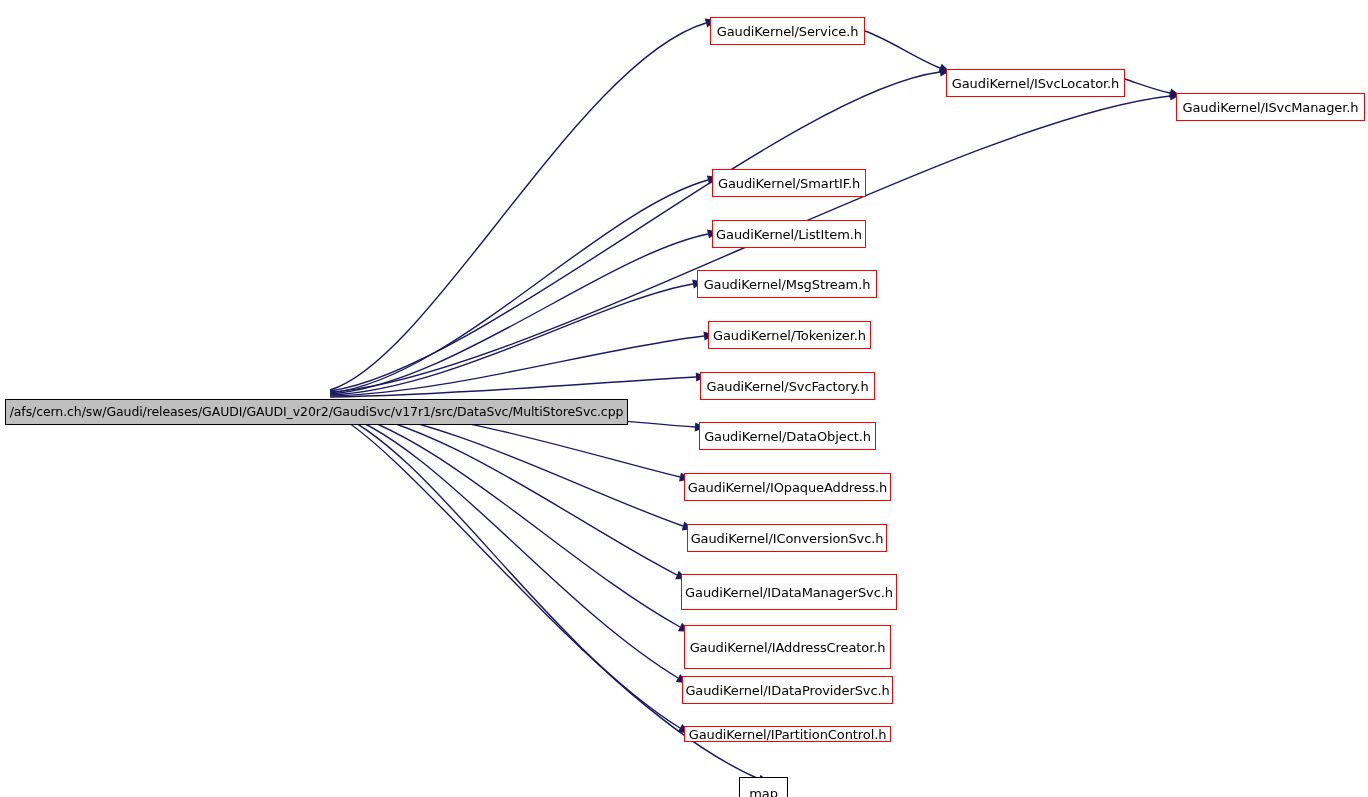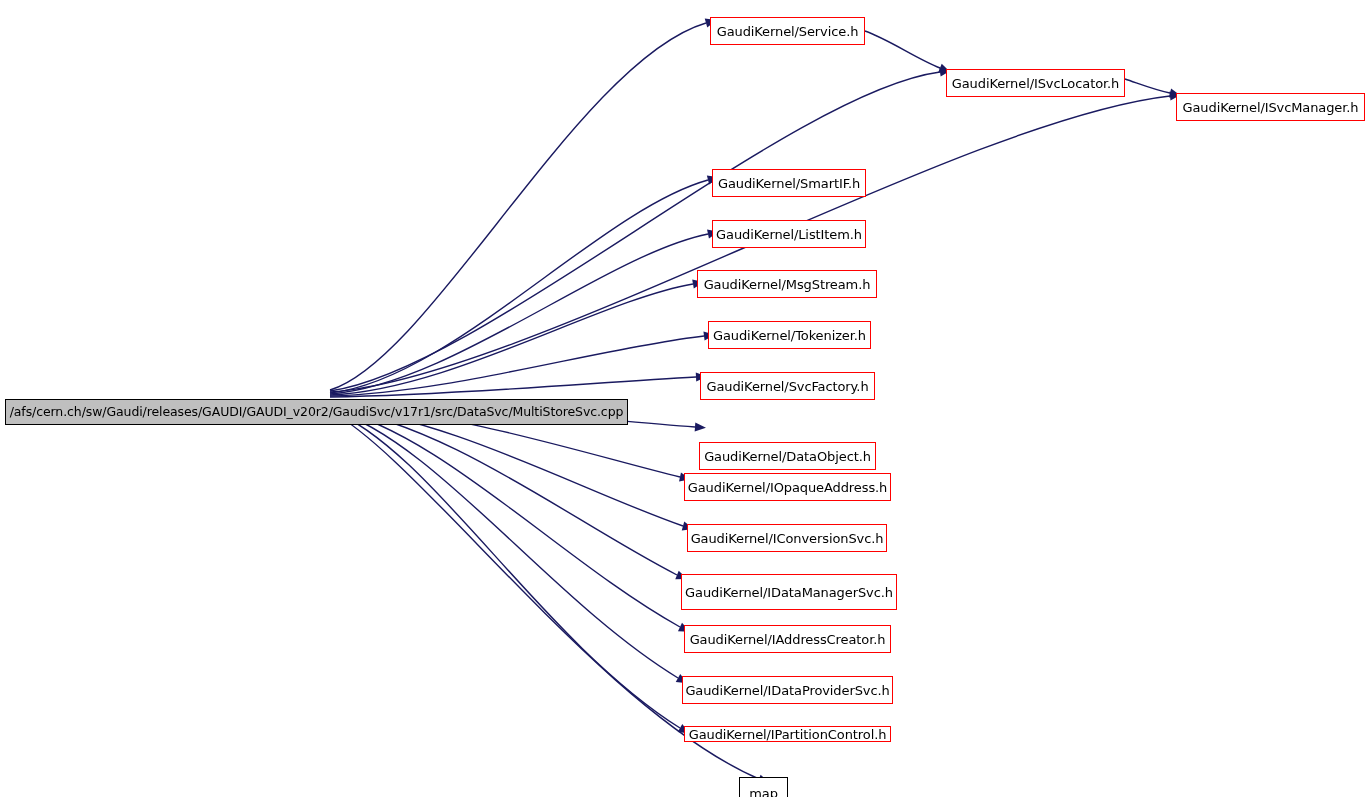--- a/index.html
+++ b/index.html
@@ -111,23 +111,23 @@
   <div id="nodes-layer">
       <div class="node-box node-header" style="left: 5px; top: 387px; width: 623px; height: 26px; background: rgb(191, 191, 191);">/afs/cern.ch/sw/Gaudi/releases/GAUDI/GAUDI_v20r2/GaudiSvc/v17r1/src/DataSvc/MultiStoreSvc.cpp</div>
       <div class="node-box node-red" style="left: 710px; top: 5px; width: 155px; height: 28px; border-color: rgb(255, 0, 0);">GaudiKernel/Service.h</div>
       <div class="node-box node-red" style="left: 946px; top: 57px; width: 179px; height: 28px; border-color: rgb(255, 0, 0);">GaudiKernel/ISvcLocator.h</div>
       <div class="node-box node-red" style="left: 1176px; top: 81px; width: 189px; height: 28px; border-color: rgb(255, 0, 0);">GaudiKernel/ISvcManager.h</div>
       <div class="node-box node-red" style="left: 712px; top: 157px; width: 154px; height: 28px; border-color: rgb(255, 0, 0);">GaudiKernel/SmartIF.h</div>
       <div class="node-box node-red" style="left: 712px; top: 208px; width: 154px; height: 28px; border-color: rgb(255, 0, 0);">GaudiKernel/ListItem.h</div>
       <div class="node-box node-red" style="left: 697px; top: 258px; width: 180px; height: 28px; border-color: rgb(255, 0, 0);">GaudiKernel/MsgStream.h</div>
       <div class="node-box node-red" style="left: 708px; top: 309px; width: 163px; height: 28px; border-color: rgb(255, 0, 0);">GaudiKernel/Tokenizer.h</div>
       <div class="node-box node-red" style="left: 700px; top: 360px; width: 175px; height: 28px; border-color: rgb(255, 0, 0);">GaudiKernel/SvcFactory.h</div>
-      <div class="node-box node-red" style="left: 699px; top: 430px; width: 177px; height: 28px; border-color: rgb(255, 0, 0);">GaudiKernel/DataObject.h</div>
+      <div class="node-box node-red" style="left: 699px; top: 410px; width: 177px; height: 28px; border-color: rgb(255, 0, 0);">GaudiKernel/DataObject.h</div>
       <div class="node-box node-red" style="left: 684px; top: 461px; width: 207px; height: 28px; border-color: rgb(255, 0, 0);">GaudiKernel/IOpaqueAddress.h</div>
       <div class="node-box node-red" style="left: 687px; top: 512px; width: 200px; height: 28px; border-color: rgb(255, 0, 0);">GaudiKernel/IConversionSvc.h</div>
       <div class="node-box node-red" style="left: 681px; top: 562px; width: 216px; height: 36px; border-color: rgb(255, 0, 0);">GaudiKernel/IDataManagerSvc.h</div>
-      <div class="node-box node-red" style="left: 684px; top: 613px; width: 207px; height: 28px; border-color: rgb(255, 0, 0);">GaudiKernel/IAddressCreator.h</div>
+      <div class="node-box node-red" style="left: 684px; top: 613px; width: 207px; height: 44px; border-color: rgb(255, 0, 0);">GaudiKernel/IAddressCreator.h</div>
       <div class="node-box node-red" style="left: 682px; top: 664px; width: 211px; height: 28px; border-color: rgb(255, 0, 0);">GaudiKernel/IDataProviderSvc.h</div>
       <div class="node-box node-red" style="left: 684px; top: 714px; width: 207px; height: 16px; border-color: rgb(255, 0, 0);">GaudiKernel/IPartitionControl.h</div>
       <div class="node-box node-plain" style="left: 739px; top: 765px; width: 49px; height: 32px;">map</div>
     </div>
 
 </div>
 
 </body></html>

